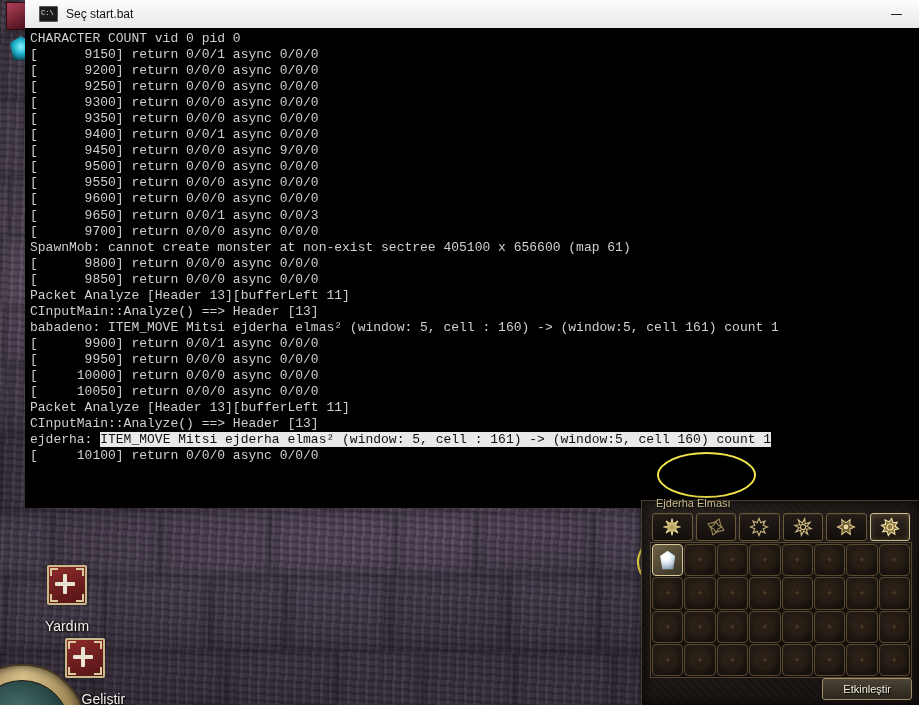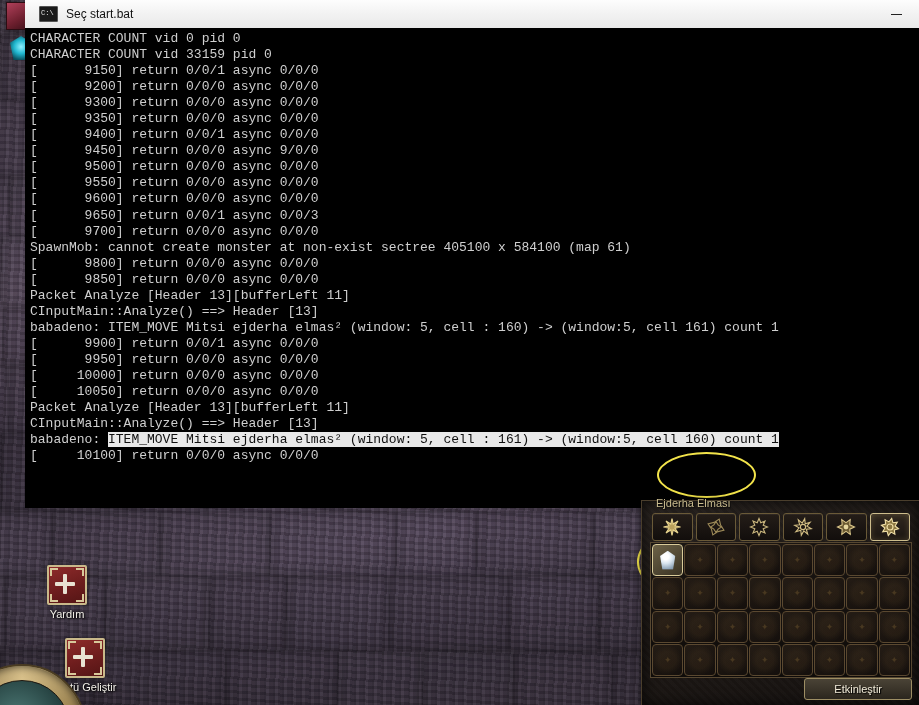--- a/index.html
+++ b/index.html
@@ -36,21 +36,21 @@
     content:"";position:absolute;background:#e8e2d2;border-radius:1px;
   }
   .desk-icon .glyph:before{left:6px;top:15px;width:20px;height:4px;}
   .desk-icon .glyph:after{left:14px;top:7px;width:4px;height:20px;}
   .corner{position:absolute;width:6px;height:6px;border:2px solid #d8c89a;}
   .c1{left:1px;top:1px;border-right:none;border-bottom:none;}
   .c2{right:1px;top:1px;border-left:none;border-bottom:none;}
   .c3{left:1px;bottom:1px;border-right:none;border-top:none;}
   .c4{right:1px;bottom:1px;border-left:none;border-top:none;}
   .desk-icon .cap{
-    margin-top:3px;font-size:11px;color:#f2efe8;
+    margin-top:13px;font-size:14px;color:#f2efe8;
     text-shadow:1px 1px 2px #000,0 0 3px #000;
     font-family:"Liberation Sans",sans-serif;
   }
   
   #icon-emblem{
     position:absolute;left:10px;top:36px;width:22px;height:24px;
     background:radial-gradient(circle at 50% 45%,#8ff0ff 0%,#21b7cf 40%,#0b5766 75%,#06323c 100%);
     clip-path:polygon(50% 0,100% 28%,84% 100%,16% 100%,0 28%);
     box-shadow:0 0 5px #0ff6;
   }
@@ -176,21 +176,21 @@
   }
   .gem{
     position:absolute;left:50%;top:50%;transform:translate(-50%,-50%);
     width:19px;height:19px;
     background:radial-gradient(circle at 38% 32%,#ffffff 0 18%,#d8e4ee 40%,#93a8bb 70%,#5e7286 100%);
     clip-path:polygon(50% 0,90% 28%,78% 100%,22% 100%,10% 28%);
     box-shadow:0 0 5px rgba(255,255,255,.6);
   }
   #inv-activate{
     position:absolute;right:8px;bottom:6px;
-    padding:4px 29px;font-size:11px;color:#f0ead8;
+    padding:4px 20px;font-size:11px;color:#f0ead8;
     background:linear-gradient(#4a4336,#2b261e);
     border:1px solid #9d8e64;border-radius:3px;
     text-shadow:1px 1px 1px #000;
     font-family:"Liberation Sans",sans-serif;
   }
 </style>
 </head>
 <body>
 
 <div id="game-bg"></div>
@@ -336,45 +336,45 @@
   <div id="titlebar">
     <div id="title-icon"></div>
     <div id="title-text">Seç start.bat</div>
     <div id="btn-minimize">
         <span></span>
       </div>
   </div>
 
   <div id="console-body">
       <div class="cline">CHARACTER COUNT vid 0 pid 0</div>
-      <div class="cline">CHARACTER COUNT vid 33159 pid 0</div>
       <div class="cline">[      9150] return 0/0/1 async 0/0/0</div>
       <div class="cline">[      9200] return 0/0/0 async 0/0/0</div>
+      <div class="cline">[      9250] return 0/0/0 async 0/0/0</div>
       <div class="cline">[      9300] return 0/0/0 async 0/0/0</div>
       <div class="cline">[      9350] return 0/0/0 async 0/0/0</div>
       <div class="cline">[      9400] return 0/0/1 async 0/0/0</div>
       <div class="cline">[      9450] return 0/0/0 async 9/0/0</div>
       <div class="cline">[      9500] return 0/0/0 async 0/0/0</div>
       <div class="cline">[      9550] return 0/0/0 async 0/0/0</div>
       <div class="cline">[      9600] return 0/0/0 async 0/0/0</div>
       <div class="cline">[      9650] return 0/0/1 async 0/0/3</div>
       <div class="cline">[      9700] return 0/0/0 async 0/0/0</div>
-      <div class="cline">SpawnMob: cannot create monster at non-exist sectree 405100 x 584100 (map 61)</div>
+      <div class="cline">SpawnMob: cannot create monster at non-exist sectree 405100 x 656600 (map 61)</div>
       <div class="cline">[      9800] return 0/0/0 async 0/0/0</div>
       <div class="cline">[      9850] return 0/0/0 async 0/0/0</div>
       <div class="cline">Packet Analyze [Header 13][bufferLeft 11]</div>
       <div class="cline">CInputMain::Analyze() ==&gt; Header [13]</div>
       <div class="cline">babadeno: ITEM_MOVE Mitsi ejderha elmas² (window: 5, cell : 160) -&gt; (window:5, cell 161) count 1</div>
       <div class="cline">[      9900] return 0/0/1 async 0/0/0</div>
       <div class="cline">[      9950] return 0/0/0 async 0/0/0</div>
       <div class="cline">[     10000] return 0/0/0 async 0/0/0</div>
       <div class="cline">[     10050] return 0/0/0 async 0/0/0</div>
       <div class="cline">Packet Analyze [Header 13][bufferLeft 11]</div>
       <div class="cline">CInputMain::Analyze() ==&gt; Header [13]</div>
-      <div class="cline"><span>babadeno: </span><span class="sel">ITEM_MOVE Mitsi ejderha elmas² (window: 5, cell : 161) -&gt; (window:5, cell 160) count 1</span></div>
+      <div class="cline"><span>ejderha: </span><span class="sel">ITEM_MOVE Mitsi ejderha elmas² (window: 5, cell : 161) -&gt; (window:5, cell 160) count 1</span></div>
       <div class="cline">[     10100] return 0/0/0 async 0/0/0</div>
     </div>
 </div>
 
 <div class="annot" id="annot-cell"></div>
 <div class="annot" id="annot-item"></div>
 
 <div id="inventory-panel">
   <div id="inv-title">Ejderha Elması</div>
   <div id="inv-tabs">

